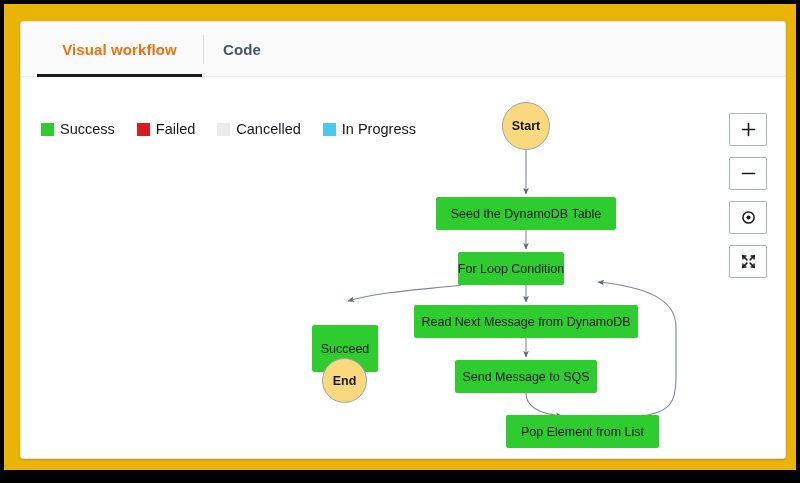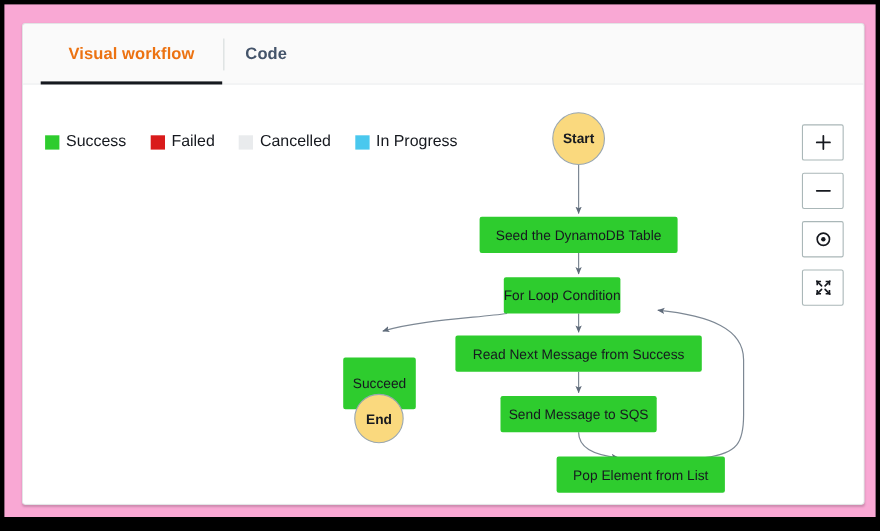--- a/index.html
+++ b/index.html
@@ -21,21 +21,21 @@
     width: 800px;
     height: 483px;
     background: #000000;
     box-sizing: border-box;
   }
   .page-bg {
     position: absolute;
     left: 4px; top: 4px;
     width: 792px;
     height: 466px;
-    background: #f9a8d4;
+    background: #eab308;
   }
 
   
   .card {
     position: absolute;
     left: 16px;
     top: 17px;
     width: 766px;
     height: 438px;
     background: #ffffff;
@@ -313,21 +313,21 @@
 
           <div class="node node-task" style="left:437px; top:175px; width:106px; height:33px;">
             <span>For Loop Condition</span>
           </div>
 
           <div class="node node-task" style="left:291px; top:228px; width:66px; height:47px;margin-top:20px;">
             <span>Succeed</span>
           </div>
 
           <div class="node node-task" style="left:393px; top:228px; width:224px; height:33px;">
-            <span>Read Next Message from Success</span>
+            <span>Read Next Message from DynamoDB</span>
           </div>
 
           <div class="node node-task" style="left:434px; top:283px; width:142px; height:33px;">
             <span>Send Message to SQS</span>
           </div>
 
           <div class="node node-terminal" style="left:301px; top:281px; width:45px; height:45px;">
             <span>End</span>
           </div>
 

